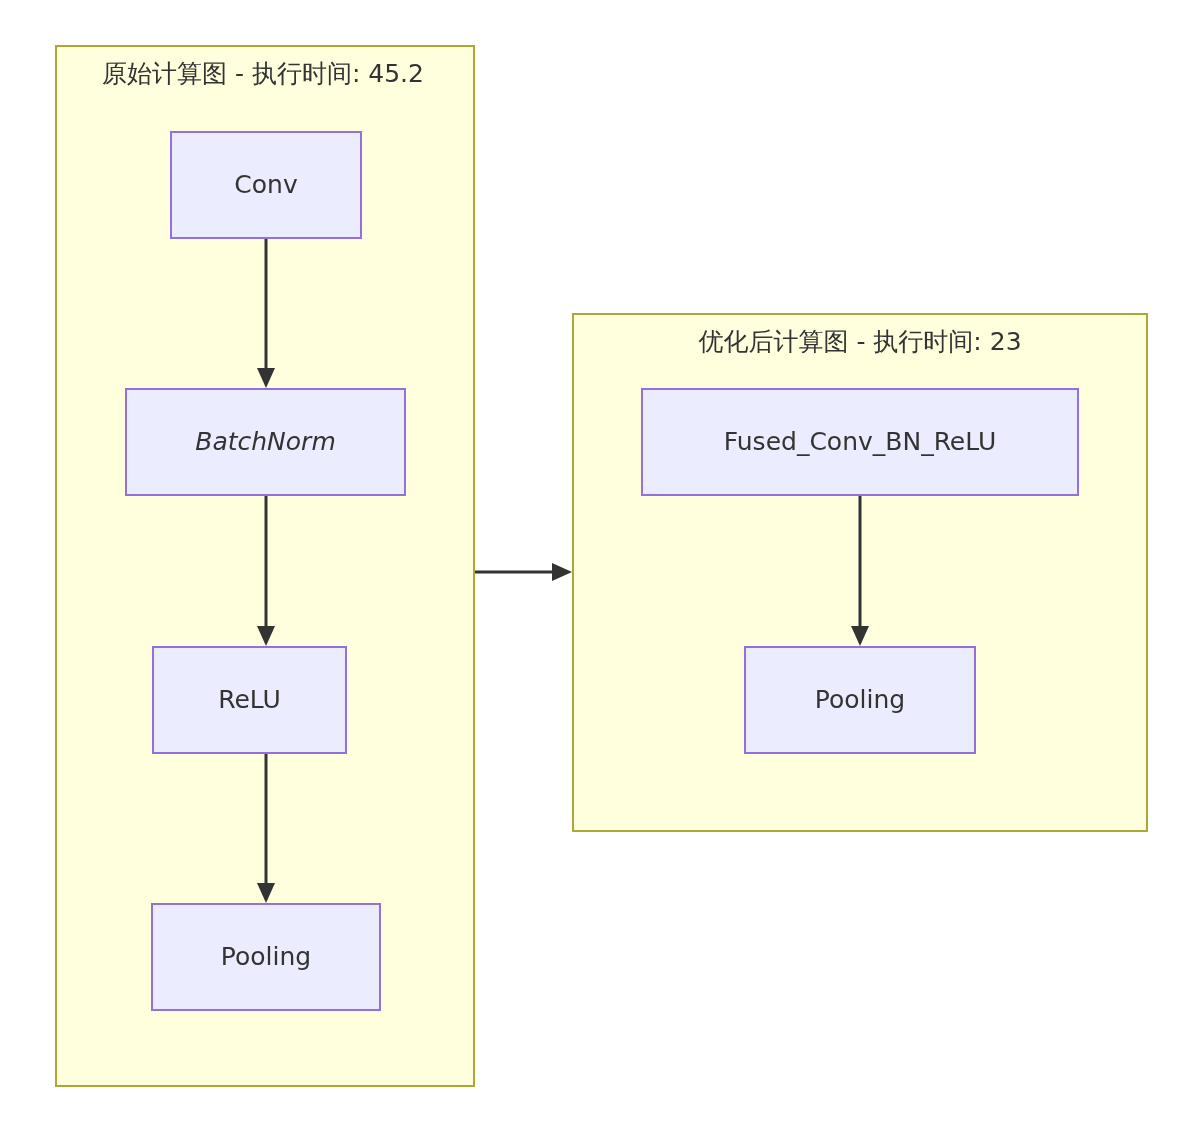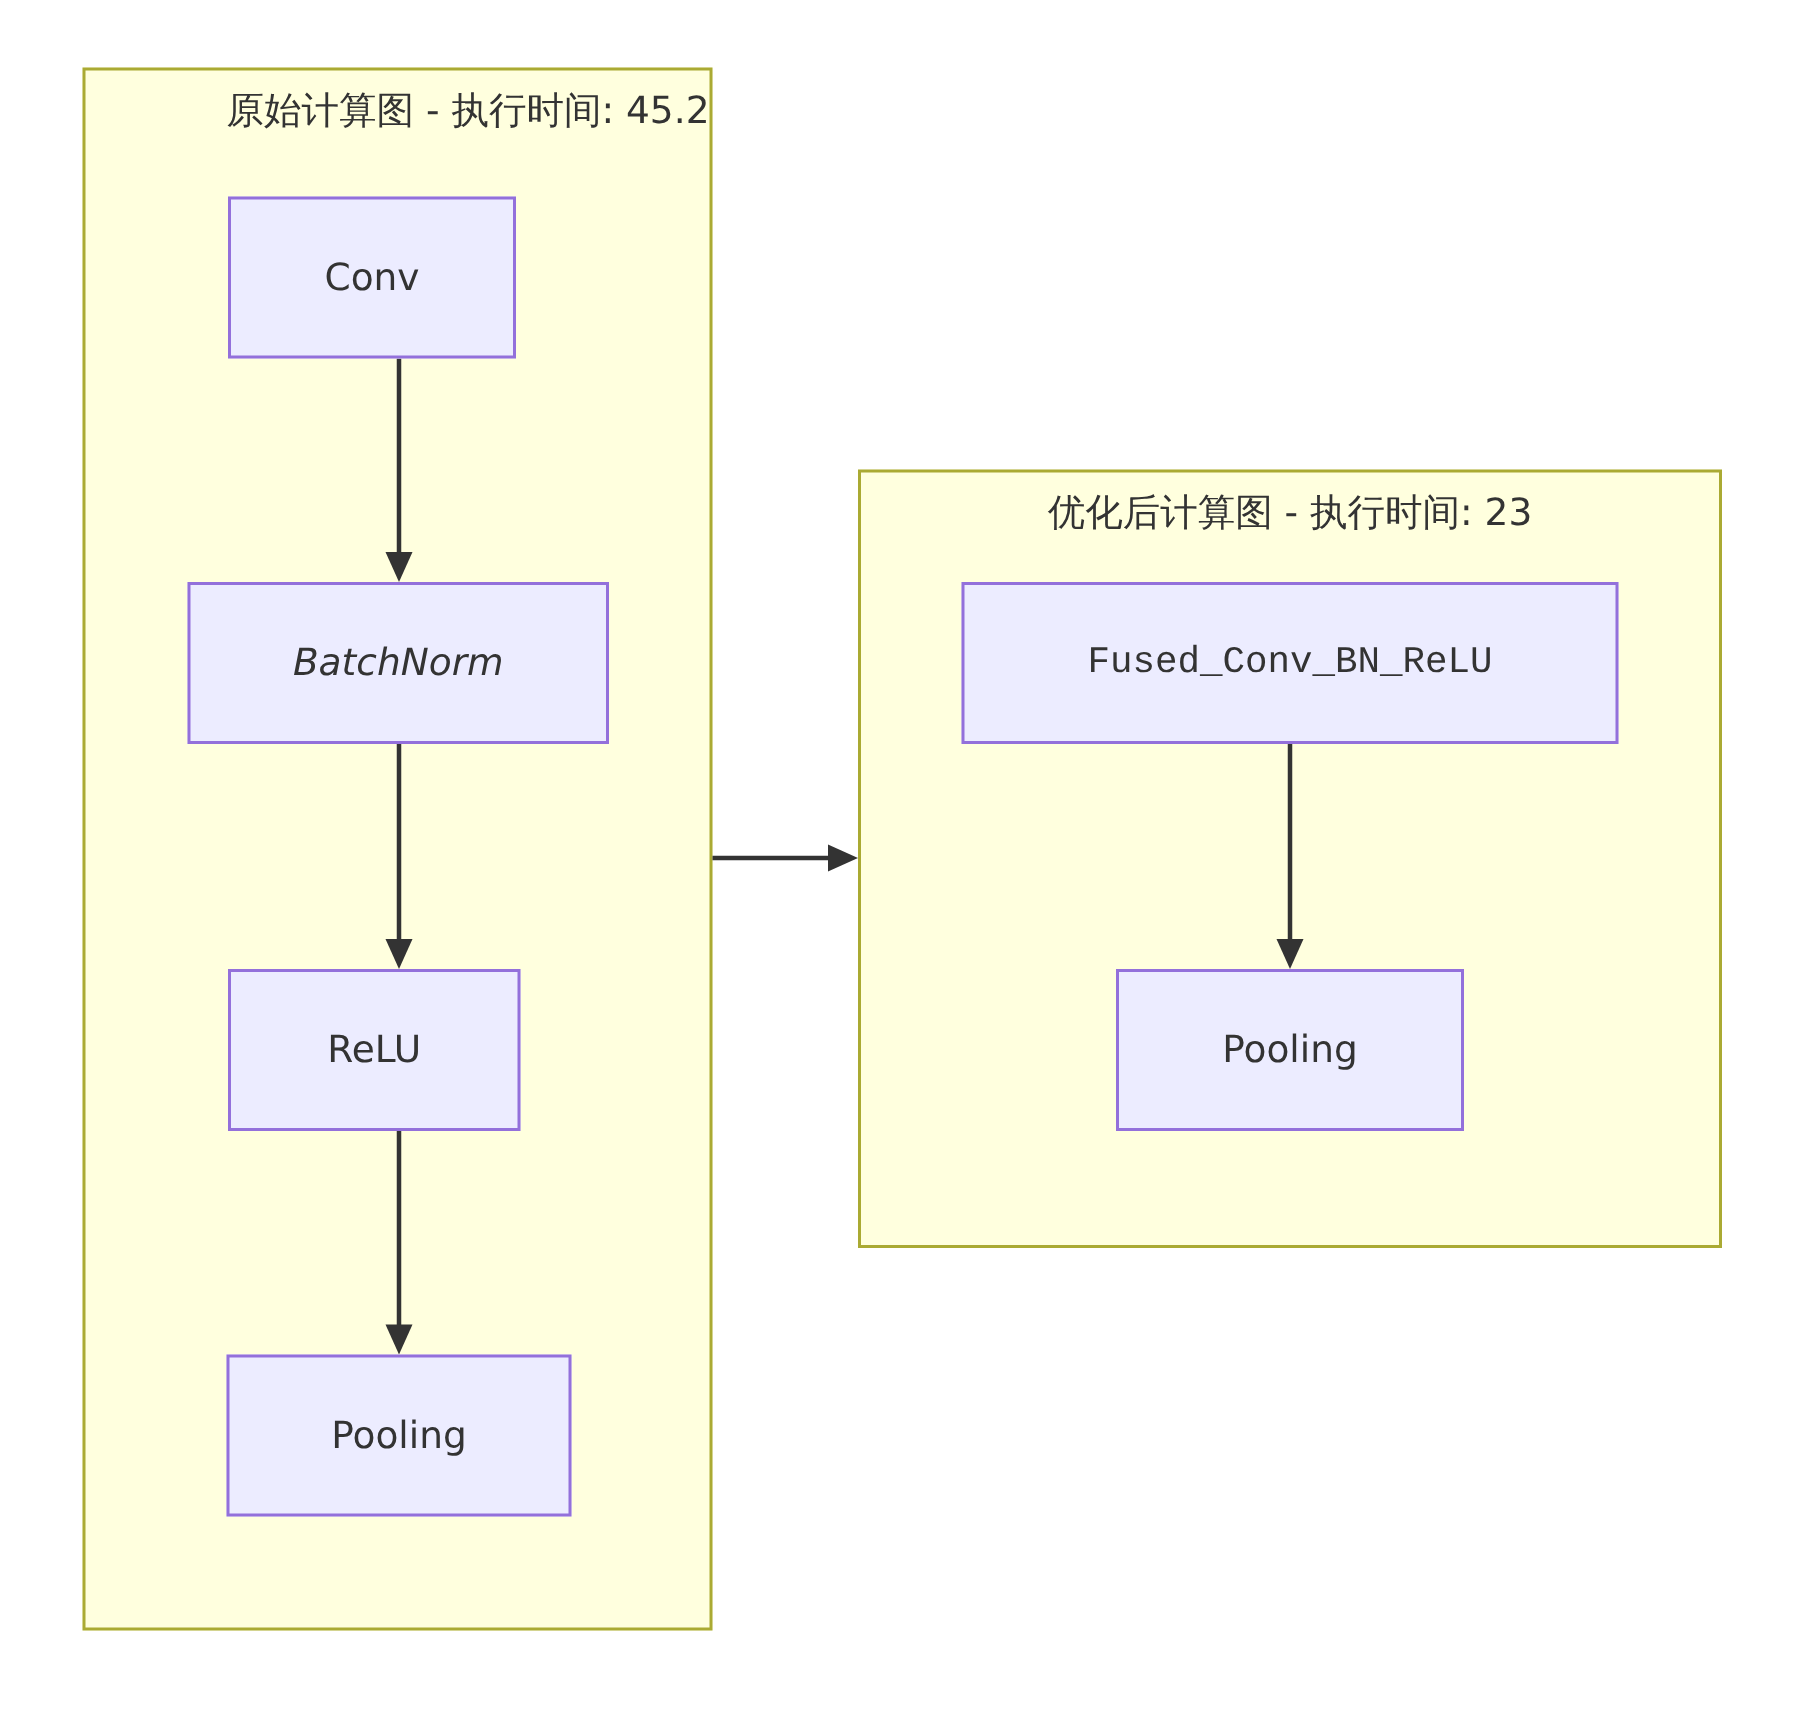--- a/index.html
+++ b/index.html
@@ -49,46 +49,47 @@
     width: 100%;
     text-align: center;
     font-size: 25px;
     line-height: 1.2;
     color: #333333;
     white-space: nowrap;
     overflow: hidden;
     font-family: "DejaVu Sans", "Liberation Sans", sans-serif;
   }
   #subgraph-original .subgraph-title {
-    text-align: right;
+    text-align: left;
     padding-left: 10px;
     box-sizing: border-box;
+    margin-left: 35px;
   }
 
   
   .node {
     position: absolute;
     background: #ececff;
     border: 2px solid #9370db;
     box-sizing: border-box;
     display: flex;
     align-items: center;
     justify-content: center;
     color: #333333;
     font-size: 25px;
     line-height: 1.2;
     white-space: nowrap;
     font-family: "DejaVu Sans", "Liberation Sans", sans-serif;
   }
 
-  #node-conv        { left: 152px; top: 131px; width: 192px; height: 108px; }
+  #node-conv        { left: 170px; top: 131px; width: 192px; height: 108px; }
   #node-batchnorm   { left: 125px; top: 388px; width: 281px; height: 108px; font-style: italic; }
   #node-relu        { left: 152px; top: 646px; width: 195px; height: 108px; }
   #node-pooling-1   { left: 151px; top: 903px; width: 230px; height: 108px; }
-  #node-fused       { left: 641px; top: 388px; width: 438px; height: 108px; font-family: Liberation Mono, monospace; }
+  #node-fused       { left: 641px; top: 388px; width: 438px; height: 108px; }
   #node-pooling-2   { left: 744px; top: 646px; width: 232px; height: 108px; }
 
   
   #edge-layer {
     position: absolute;
     left: 0; top: 0;
     width: 1202px;
     height: 1143px;
     pointer-events: none;
   }

